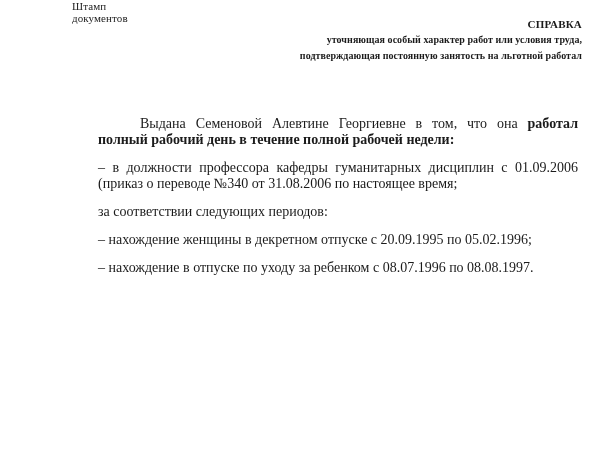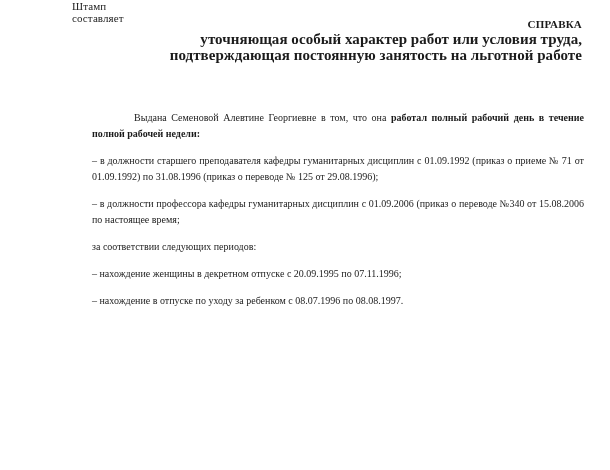--- a/index.html
+++ b/index.html
@@ -41,77 +41,76 @@
     width: 504px;
     text-align: right;
   }
   .doc-title {
     font-size: 11px;
     font-weight: bold;
     line-height: 15px;
     letter-spacing: 0.2px;
   }
   .doc-subtitle {
-    font-size: 15px;
+    font-size: 10px;
     font-weight: bold;
     line-height: 15.5px;
     letter-spacing: 0.05px;
   }
   .doc-subtitle .sub-line { display: block; }
 
   
   .body-area {
     position: absolute;
     left: 86px;
     top: 104px;
     width: 504px;
   }
   p.para {
-    margin: 6px;
-    font-size: 10px;
+    margin: 12px;
+    font-size: 14px;
     line-height: 16px;
     text-align: justify;
     text-justify: inter-word;
     font-family: Liberation Serif, serif;
   }
   p.para + p.para { margin-top: 11px; }
   p.indent { text-indent: 42px; }
   .b { font-weight: bold; }
   .dash { font-weight: normal; }
 </style>
 </head>
 <body>
 
 <div class="page">
 
   <div class="stamp">
     <div>Штамп</div>
-    <div>составляет</div>
+    <div>документов</div>
   </div>
 
   <div class="title-block">
     <div class="doc-title">СПРАВКА</div>
     <div class="doc-subtitle">
       <span class="sub-line">уточняющая особый характер работ или условия труда,</span>
-      <span class="sub-line">подтверждающая постоянную занятость на льготной работе</span>
+      <span class="sub-line">подтверждающая постоянную занятость на льготной работал</span>
     </div>
   </div>
 
   <div class="body-area">
 
     <p class="para indent"><span>Выдана Семеновой Алевтине Георгиевне в том, что она </span><span class="b">работал полный рабочий день в течение полной рабочей недели:</span></p>
 
-    <p class="para"><span class="dash">–</span><span> в должности старшего преподавателя кафедры гуманитарных дисциплин с 01.09.1992 (приказ о приеме № 71 от 01.09.1992) по 31.08.1996 (приказ о переводе № 125 от 29.08.1996);</span></p>
 
 
-    <p class="para"><span class="dash">–</span><span> в должности профессора кафедры гуманитарных дисциплин с  01.09.2006 (приказ о переводе №340 от 15.08.2006 по настоящее время;</span></p>
+    <p class="para"><span class="dash">–</span><span> в должности профессора кафедры гуманитарных дисциплин с  01.09.2006 (приказ о переводе №340 от 31.08.2006 по настоящее время;</span></p>
 
     <p class="para">за соответствии следующих периодов:</p>
 
-    <p class="para"><span class="dash">–</span><span> нахождение женщины в декретном отпуске с 20.09.1995 по 07.11.1996;</span></p>
+    <p class="para"><span class="dash">–</span><span> нахождение женщины в декретном отпуске с 20.09.1995 по 05.02.1996;</span></p>
 
     <p class="para"><span class="dash">–</span><span> нахождение в отпуске по уходу за ребенком с 08.07.1996 по 08.08.1997.</span></p>
 
 
 
   </div>
 
 </div>
 
 </body></html>

